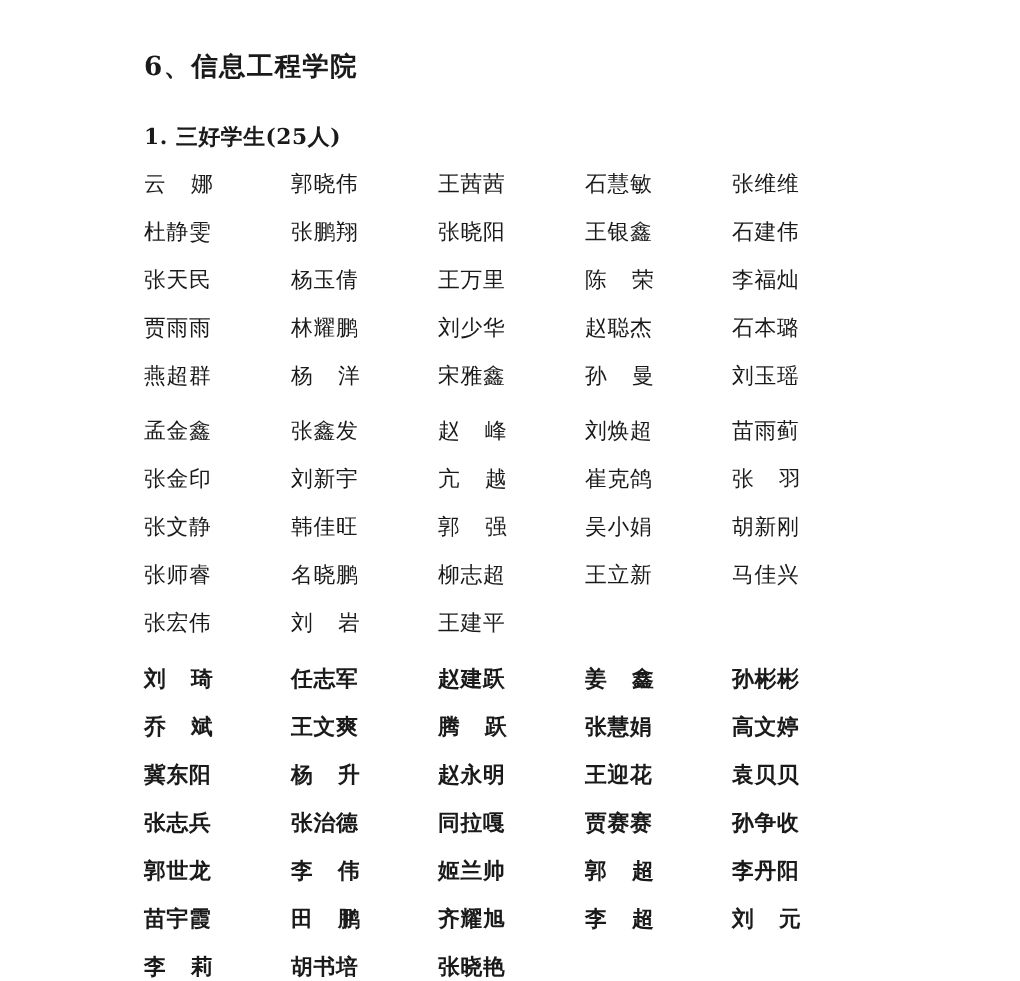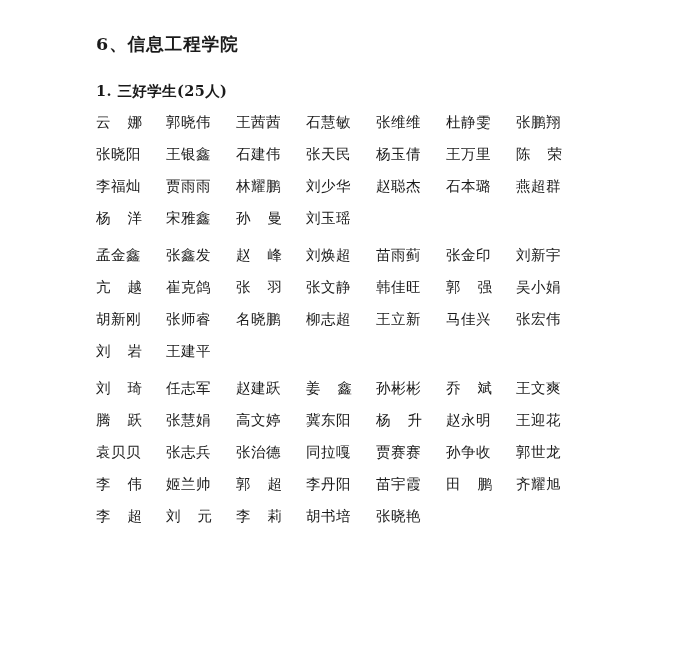--- a/index.html
+++ b/index.html
@@ -32,41 +32,42 @@
     margin-bottom: 2px;
   }
   .section-heading {
     font-size: 14.5px;
     font-weight: bold;
     letter-spacing: 0.4px;
     margin: 6px 0 12px 0;
   }
   .name-grid {
     display: grid;
-    grid-template-columns: repeat(7, 1fr);
+    grid-template-columns: repeat(5, 1fr);
     row-gap: 13px;
     column-gap: 0;
     margin-bottom: 18px;
     width: 490px;
   }
   .name {
     font-size: 14.5px;
     letter-spacing: 0.5px;
     white-space: nowrap;
     text-align: left;
   }
   
   .name.n2 {
     display: inline-block;
     width: 3.2em;
     text-align: justify;
     text-align-last: justify;
   }
   .section:last-child .name-grid {
     margin-bottom: 0;
+    font-weight: bold;
   }
 </style>
 </head>
 <body>
 
 <div class="page">
   <h1 class="doc-title">6、信息工程学院</h1>
   <div id="sections-root">
       <div class="section">
         <div class="section-heading">1. 三好学生(25人)</div>

